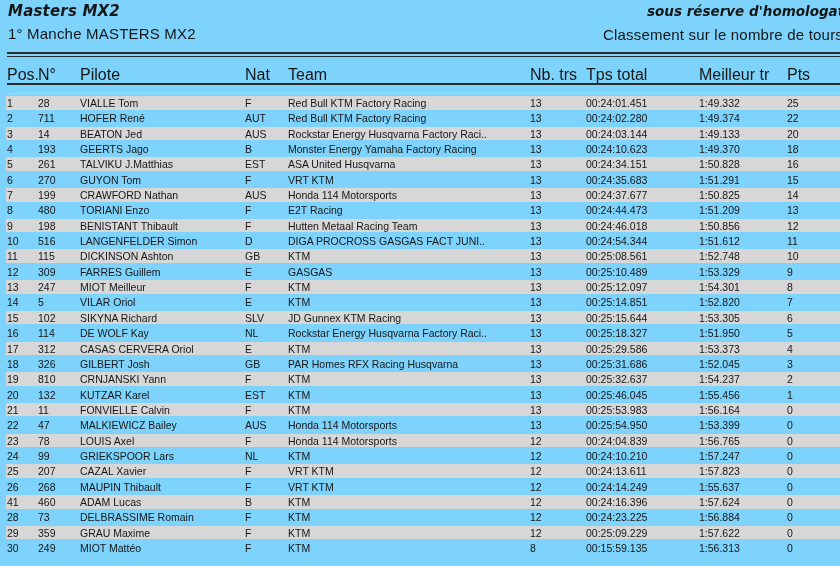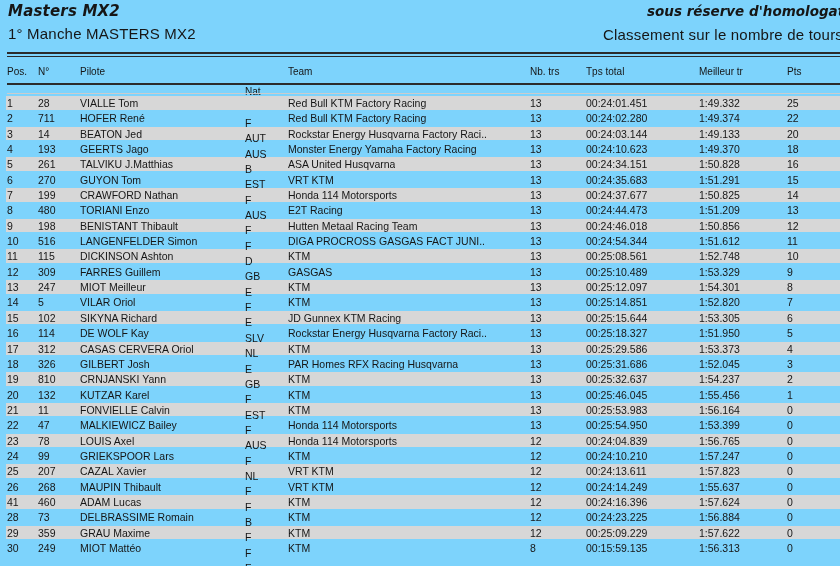--- a/index.html
+++ b/index.html
@@ -41,31 +41,31 @@
   .rule { position: absolute; left: 7px; right: 0; background: #2b2b2b; }
   .rule-top-thick  { top: 52px; height: 2px; }
   .rule-top-thin   { top: 56px; height: 1px; }
   .rule-header     { top: 83px; height: 2px; }
   .hairline { position: absolute; left: 7px; right: 0; top: 93px; height: 1px; background: #cccccc; }
 
   
   .c-pos    { left: 7px;   }
   .c-num    { left: 38px;  }
   .c-pilote { left: 80px;  }
-  .c-nat    { left: 245px; margin-top: 20px; }
+  .c-nat    { left: 245px; }
   .c-team   { left: 288px; max-width: 236px; overflow: hidden; }
   .c-laps   { left: 530px; }
   .c-total  { left: 586px; }
   .c-best   { left: 699px; }
   .c-pts    { left: 787px; }
 
   
   .thead span {
     position: absolute; top: 66px;
-    font-size: 10px; white-space: nowrap;
+    font-size: 16px; white-space: nowrap;
   }
 
   
   .rows { position: absolute; left: 0; right: 0; top: 96px; }
   .row { position: relative; height: 15.35px; }
   .row.stripe::before {
     content: ""; position: absolute; left: 6px; right: 0; top: 0; height: 13.6px;
     background: var(--stripe, #d7d7d7);
   }
   .row span {

